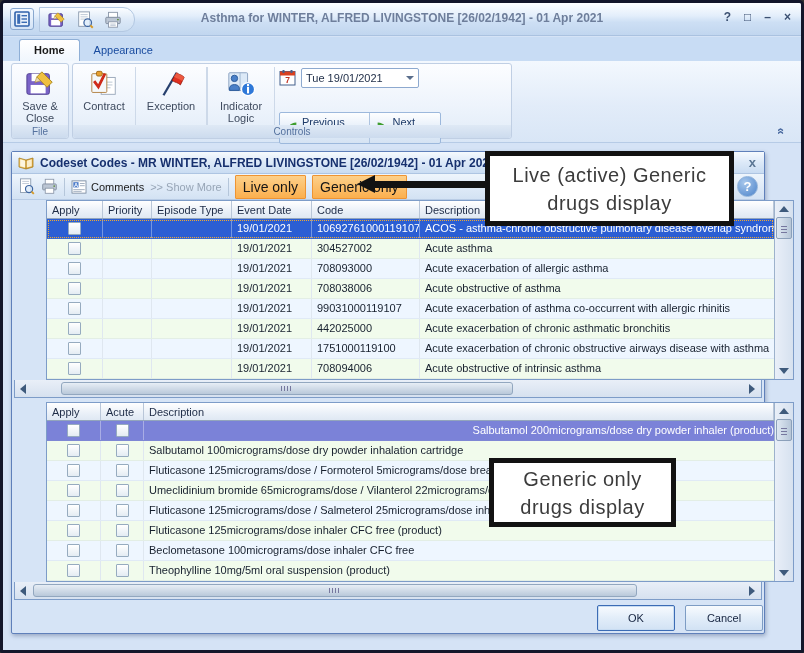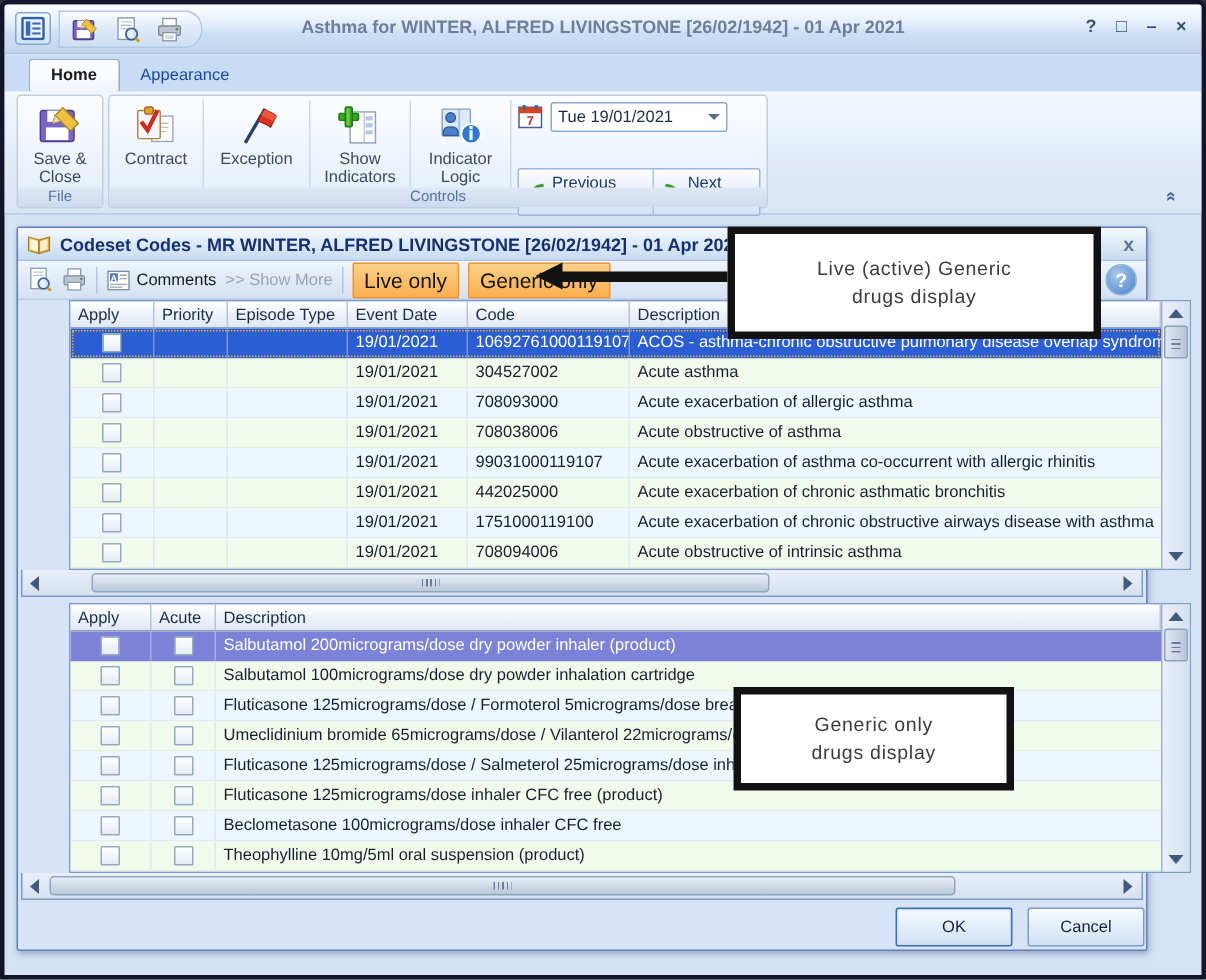--- a/index.html
+++ b/index.html
@@ -66,21 +66,21 @@
   .gridwrap { position:absolute; left:2px; width:748px; background:#fff; border:1px solid #7d9cc8; display:flex;margin-left:32px; }
   .gw1 { top:48px; height:180px; } .gw2 { top:250px; height:180px; }
   .gridcols { flex:1; display:flex; flex-direction:column; overflow:hidden; }
   .ghead { display:flex; height:20px; background:linear-gradient(#ffffff,#eaf0f8 60%,#dfe8f3); border-bottom:1px solid #93a5bc; }
   .ghead .hcell { font-size:11px; color:#1d2b46; padding:3px 0 0 5px; border-right:1px solid #b9c6d8; cursor:default; }
   .grid-row { display:flex; height:20px; border-bottom:1px solid rgba(150,170,195,.15); }
   .grid-row.tg { background:var(--row-green,#f1fbec); } .grid-row.tb { background:var(--row-blue,#eef6ff); }
   .grid-row.sel1 { background:var(--selected-blue,#2b5ed3); outline:1px dotted #f0a830; outline-offset:-2px; }
   .grid-row.sel1 .cell { color:#fff; border-right-color:rgba(255,255,255,.35); }
   .grid-row.sel2 { background:var(--selected-purple,#7b82d8); }
-  .grid-row.sel2 .cell { color:#fff; border-right-color:rgba(255,255,255,.35); }
+  .grid-row.sel2 .cell { color:#fff; border-right-color:rgba(255,255,255,.35);text-align:right; }
   .cell { font-size:11px; color:#17202e; padding:3px 0 0 5px; border-right:1px solid #dfe7f0; overflow:hidden; white-space:nowrap; }
   .c1{width:56px; display:flex; align-items:center; justify-content:center; padding:0;}
   .c2{width:49px;} .c3{width:80px;} .c4{width:80px;} .c5{width:108px;} .c6{flex:1; border-right:none;}
   .d1{width:54px; display:flex; align-items:center; justify-content:center; padding:0;}
   .d2{width:43px; display:flex; align-items:center; justify-content:center; padding:0;}
   .d3{flex:1; border-right:none;}
   .cb { width:13px; height:13px; background:linear-gradient(#ffffff,#e4ecf3); border:1px solid #96abbf; border-radius:1px; display:inline-block; }
 
   
   .vscroll { width:19px; border-left:1px solid #9db2cc; background:linear-gradient(90deg,#e9eff8,#d6e1ef); display:flex; flex-direction:column; }
@@ -103,21 +103,21 @@
   .hs-right{position:absolute; right:1px;}
 
   
   .okcancel-btn { position:absolute; top:453px; width:78px; height:26px; font-size:11px; color:#15233f; text-align:center; line-height:24px;
     background:linear-gradient(#f8fbfe,#e2edf9 50%,#d2e2f4); border:1px solid #7d9cc4; border-radius:2px; cursor:default;}
   .ok { left:585px; border-color:#3c6cb5; box-shadow:inset 0 0 0 1px #c8dcf2; }
   .cancel { left:673px; }
 
   
   .callout { position:absolute; background:#fff; border:5px solid #121212; z-index:9; display:flex; align-items:center; justify-content:center;
-    font-size:13px; color:#3c3c3c; text-align:center; white-space:pre-line; line-height:1.4; letter-spacing:.5px;}
+    font-size:20px; color:#3c3c3c; text-align:center; white-space:pre-line; line-height:1.4; letter-spacing:.5px;}
   .co1 { left:482px; top:148px; width:249px; height:75px; }
   .co2 { left:486px; top:455px; width:187px; height:69px; }
   .arrow-shaft { position:absolute; left:371px; top:178px; width:112px; height:7px; background:#121212; z-index:9; }
   .arrow-head { position:absolute; left:354px; top:172px; width:0; height:0; z-index:9;
     border-top:9px solid transparent; border-bottom:9px solid transparent; border-right:18px solid #121212; }
 
   svg { display:block; }
 </style>
 </head>
 <body>
@@ -222,36 +222,20 @@
           <span>
             <svg width="30" height="30" viewBox="0 0 32 32">
                 <line x1="22" y1="4" x2="8" y2="28" stroke="#27406e" stroke-width="2.4"></line>
                 <path d="M22,4 C26,7 28,6 30,9 L26,17 C23,14 21,15 17,12 Z" fill="#e03020" stroke="#8e1408" stroke-width=".8"></path>
                 <path d="M22,4 C26,7 28,6 30,9 L28,13 C25,10 23,11 19,8 Z" fill="#f26a4e" opacity=".7"></path>
               </svg>
           </span>
           <span class="lbl">Exception</span>
         </div>
         <div class="vsep"></div>
-        <div class="bigbtn" style="width:66px">
-          <span>
-            <svg width="30" height="30" viewBox="0 0 32 32">
-                <rect x="9" y="6" width="18" height="22" fill="#fff" stroke="#8aa0b8"></rect>
-                <rect x="20" y="9" width="5" height="3" fill="#b9c9dd"></rect>
-                <rect x="20" y="14" width="5" height="3" fill="#b9c9dd"></rect>
-                <rect x="20" y="19" width="5" height="3" fill="#b9c9dd"></rect>
-                <line x1="19" y1="6" x2="19" y2="28" stroke="#b9c9dd"></line>
-                <rect x="1" y="7" width="14" height="5" rx="1" fill="#35a81f" stroke="#1d7a0e"></rect>
-                <rect x="5.5" y="2.5" width="5" height="14" rx="1" fill="#35a81f" stroke="#1d7a0e"></rect>
-                <rect x="6.5" y="3.5" width="2" height="12" fill="#7fd45e" opacity=".8"></rect>
-              </svg>
-          </span>
-          <span class="lbl" style="white-space: pre-line;">Show
-Indicators</span>
-        </div>
         <div class="vsep"></div>
         <div class="bigbtn" style="width:66px">
           <span>
             <svg width="30" height="30" viewBox="0 0 32 32">
                 <rect x="3" y="4" width="20" height="19" rx="1" fill="#dce9f7" stroke="#8aa0c0"></rect>
                 <line x1="15" y1="4" x2="15" y2="23" stroke="#9fb5d0"></line>
                 <circle cx="9" cy="10" r="3.4" fill="#4a80c8" stroke="#2a5a9a"></circle>
                 <path d="M3.8,20 C4.5,15.5 13.5,15.5 14.2,20 L14.2,22.8 L3.8,22.8 Z" fill="#4a80c8" stroke="#2a5a9a"></path>
                 <circle cx="23.5" cy="21.5" r="7" fill="#2e78d8" stroke="#fff" stroke-width="1.4"></circle>
                 <rect x="22.4" y="19" width="2.2" height="7" fill="#fff"></rect>

